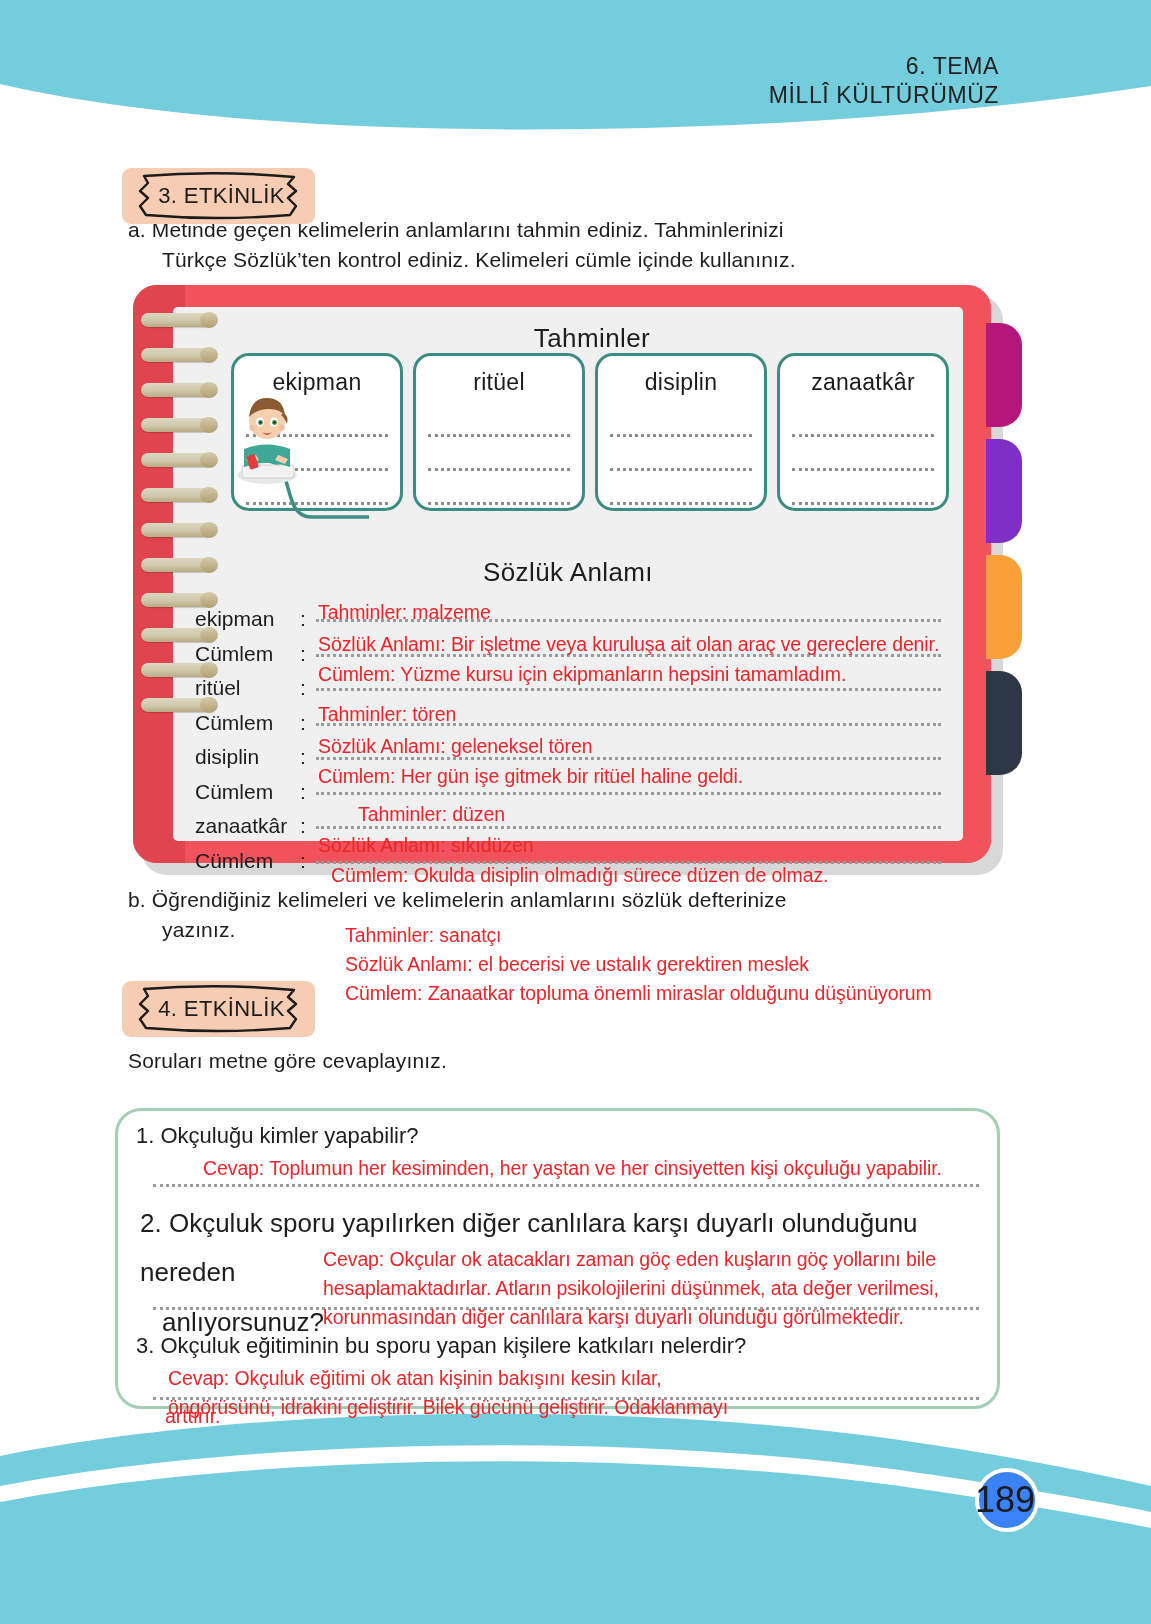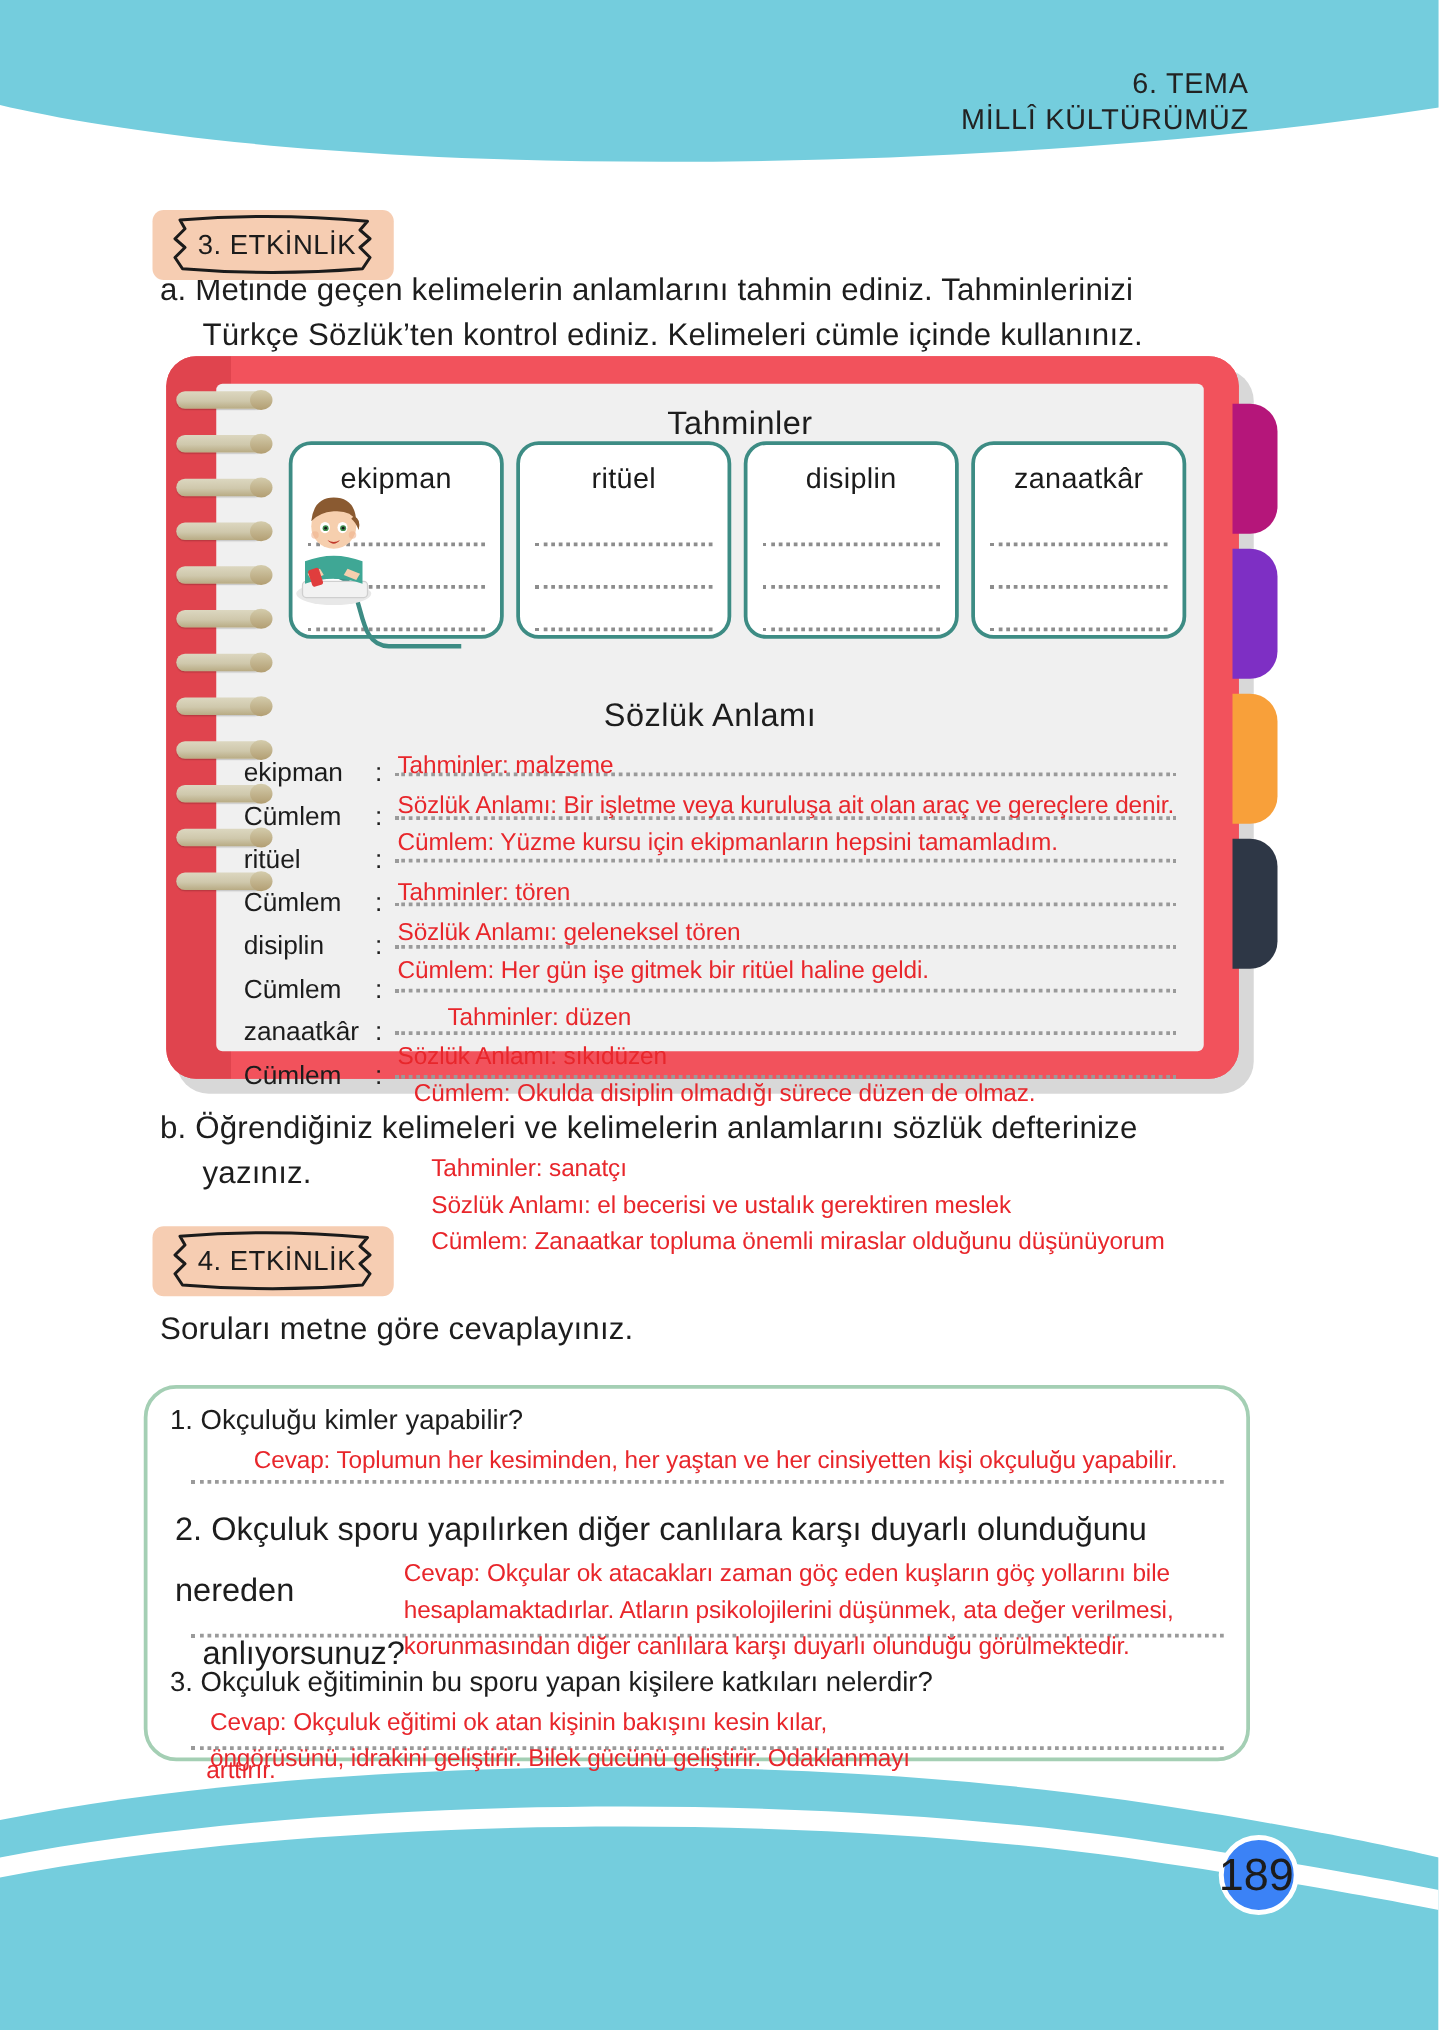--- a/index.html
+++ b/index.html
@@ -41,21 +41,21 @@
   .etkinlik svg { position: absolute; inset: 0; }
   .etkinlik .lbl {
     position: relative; z-index: 2;
     font-size: 22px; color: #1b1b1b; letter-spacing: 0.4px;
     padding-left: 6px;
   }
 
   
   .q-text {
     position: absolute; z-index: 5;
-    font-size: 25px; color: #1d1d1d; line-height: 1.42;
+    font-size: 21px; color: #1d1d1d; line-height: 1.42;
     letter-spacing: 0.15px;
   }
   .q-text .ind { display: block; }
 
   
   .notebook {
     position: absolute; left: 133px; top: 285px;
     width: 865px; height: 585px; z-index: 4;
   }
   .nb-shadow {

